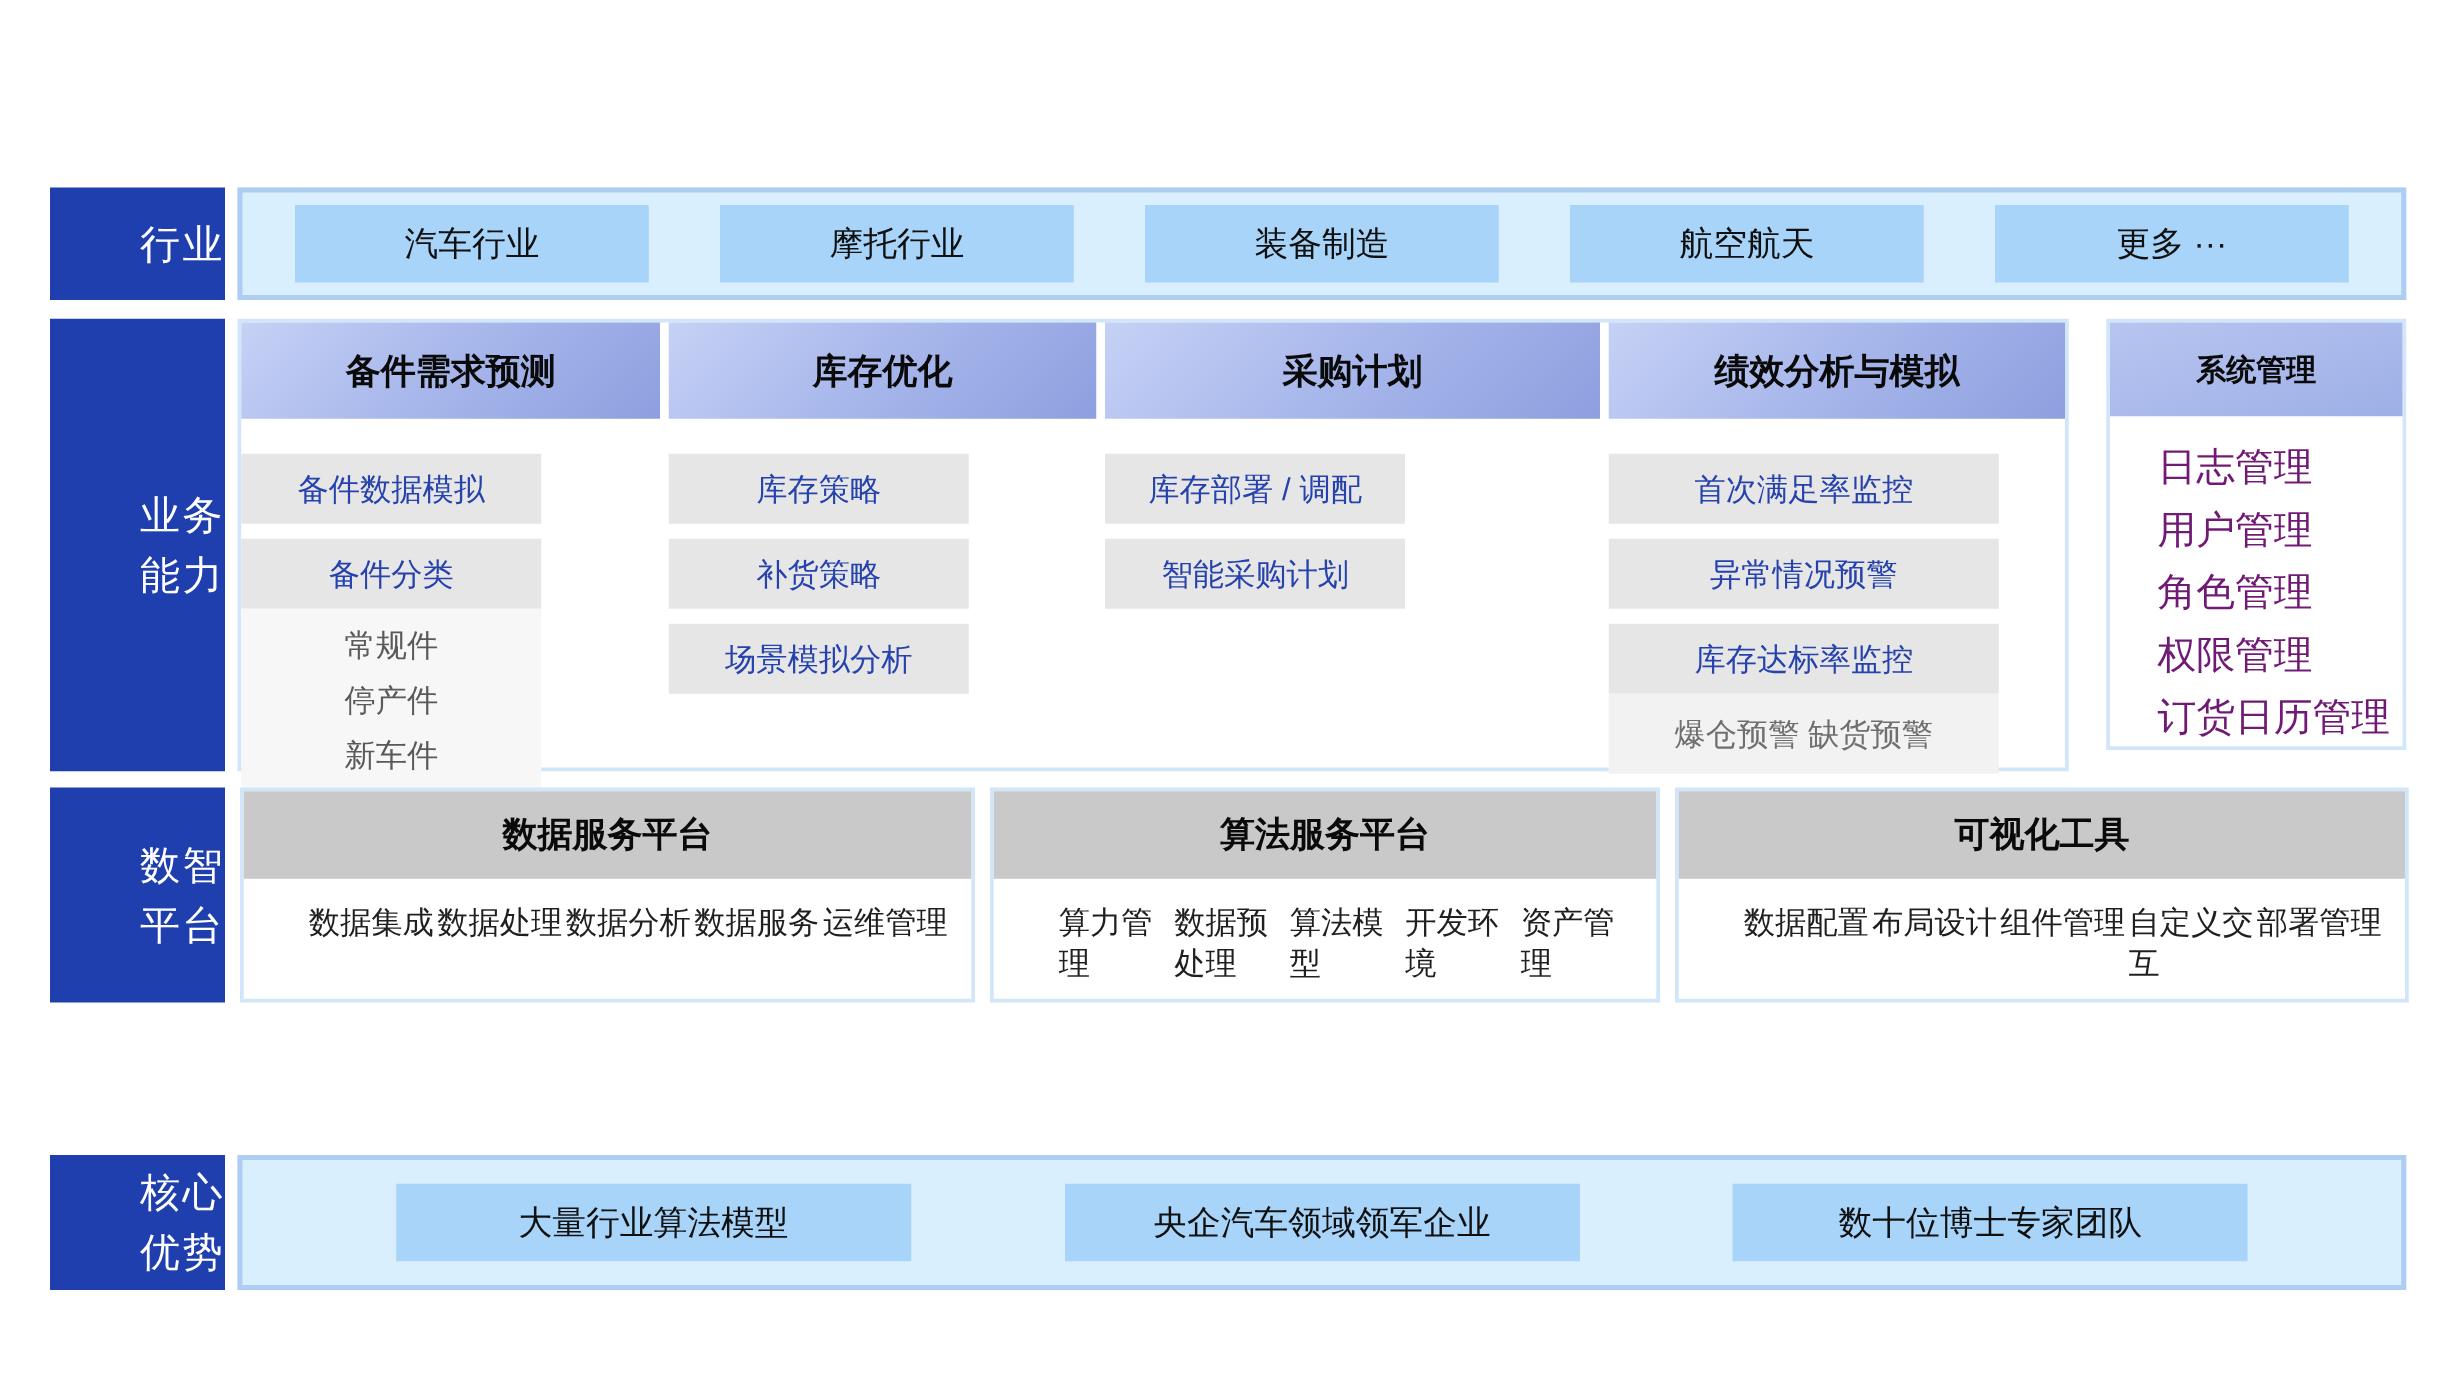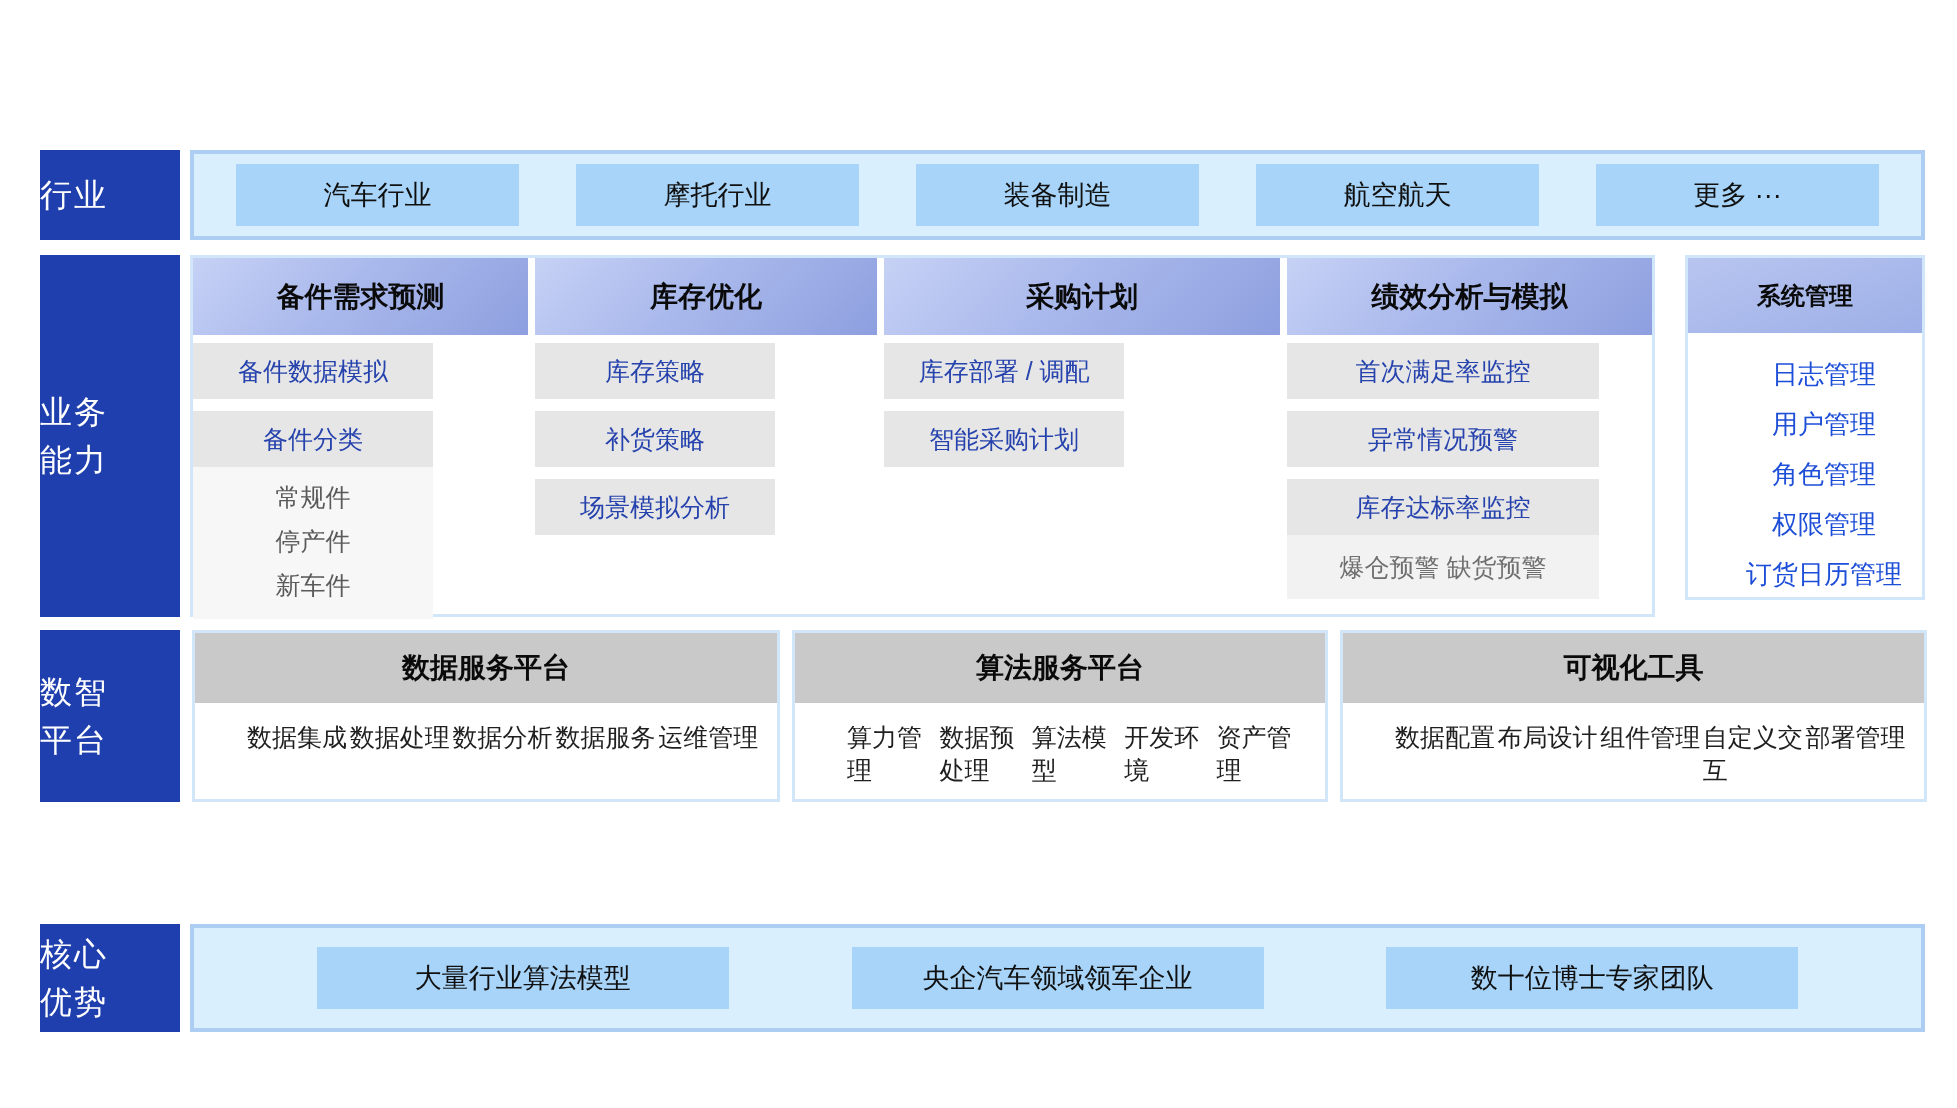--- a/index.html
+++ b/index.html
@@ -3,21 +3,21 @@
 <meta charset="utf-8">
 <style>
   html,body { margin:0; padding:0; background:#ffffff; }
   .canvas {
     position:relative; width:1957px; height:1108px; background:#ffffff;
     font-family:"Liberation Sans","DejaVu Sans",sans-serif; overflow:hidden;
   }
   
   .side-label {
     position:absolute; left:40px; width:140px; background:#1e3fad; color:#ffffff;
-    display:flex; flex-direction:column; align-items:flex-start; justify-content:center;
+    display:flex; flex-direction:column; align-items:flex-end; justify-content:center;
     font-size:32px; line-height:1.5; letter-spacing:2px;
   }
   .r1 { top:150px; height:90px; }
   .r2 { top:255px; height:362px; }
   .r3 { top:630px; height:172px; }
   .r4 { top:924px; height:108px; }
 
   
   .band {
     position:absolute; left:190px; width:1735px; box-sizing:border-box;
@@ -43,21 +43,21 @@
   .biz-header {
     width:100%; height:77px; box-sizing:border-box;
     background:linear-gradient(135deg,#c6d1f5 0%,#aab9ec 45%,#8d9fdf 100%);
     display:flex; align-items:center; justify-content:center;
     font-size:28px; font-weight:700; color:#0a0a0a;
   }
   .biz-item {
     width:240px; height:56px; margin-top:12px; background:#e6e6e6; color:#2642ad;
     font-size:25px; display:flex; align-items:center; justify-content:center;
   }
-  .biz-item.first { margin-top:8px; }
+  .biz-item.first { margin-top:28px; }
   .biz-col4 .biz-item { width:312px; }
   .biz-sub-list {
     width:240px; margin-top:0; background:#f7f7f7; color:#5a5a5a;
     font-size:25px; text-align:center; padding:8px 0 12px; line-height:44px;
   }
   .biz-sub4 {
     width:312px; height:64px; margin-top:0; background:#f2f2f2; color:#6f6f6f;
     font-size:25px; display:flex; align-items:center; justify-content:center;
   }
 
@@ -65,21 +65,21 @@
   .sys {
     position:absolute; left:1685px; top:255px; width:240px; height:345px;
     background:#ffffff; border:3px solid #d2e6f9; box-sizing:border-box;
   }
   .sys-header {
     height:75px; background:linear-gradient(160deg,#b8c5f0 0%,#9dafe7 100%);
     display:flex; align-items:center; justify-content:center;
     font-size:24px; font-weight:700; color:#0a0a0a;
   }
   .sys-body { padding:16px 0 0 38px; }
-  .sys-item { font-size:26px; color:#1d4ed8; line-height:50px;text-align:center; }
+  .sys-item { font-size:31px; color:#701a75; line-height:50px; }
 
   
   .pf {
     position:absolute; top:630px; height:172px; background:#ffffff;
     border:3px solid #d2e6f9; box-sizing:border-box;
   }
   .pf1 { left:192px; width:588px; }
   .pf2 { left:792px; width:536px; }
   .pf3 { left:1340px; width:587px; }
   .pf-header {

